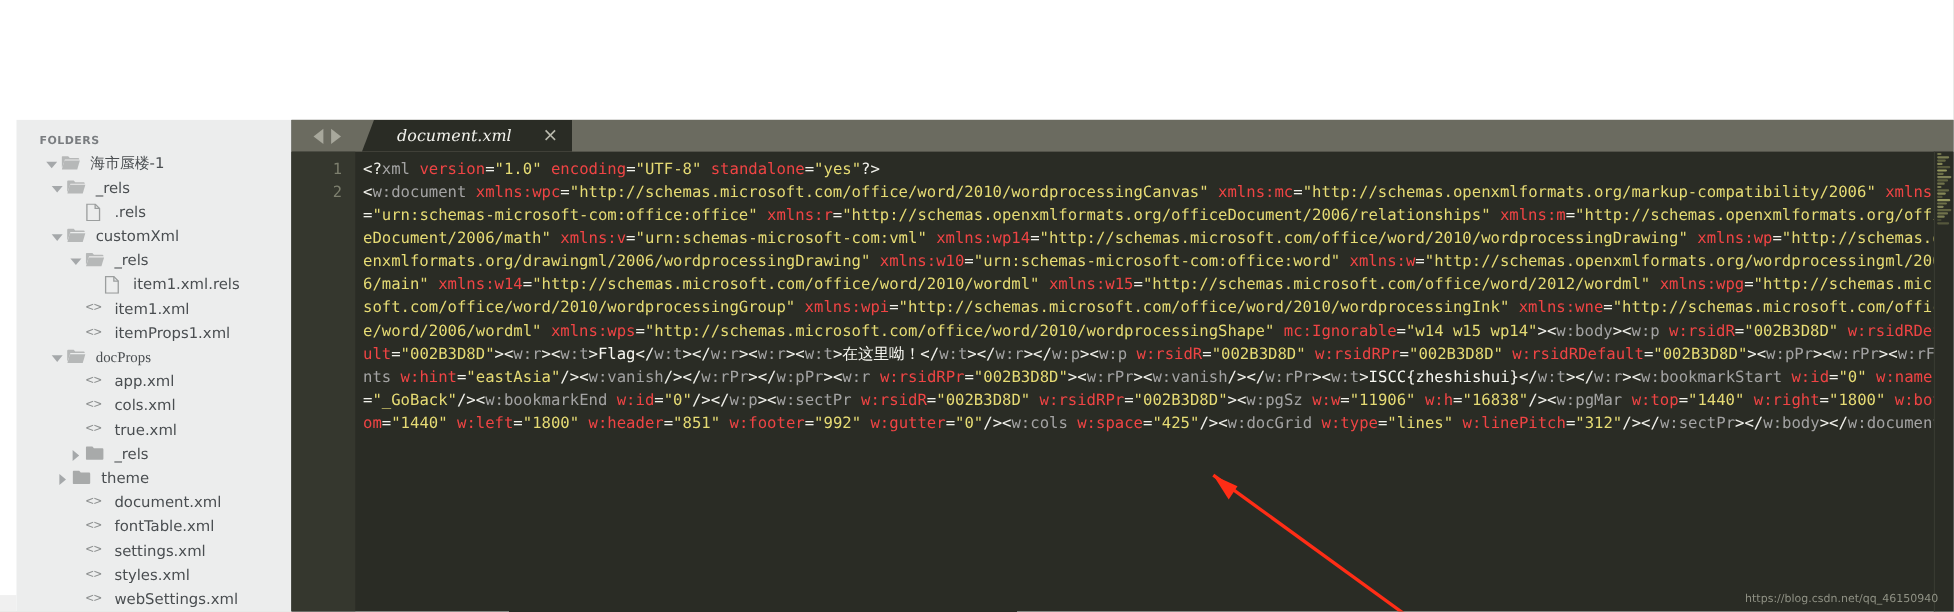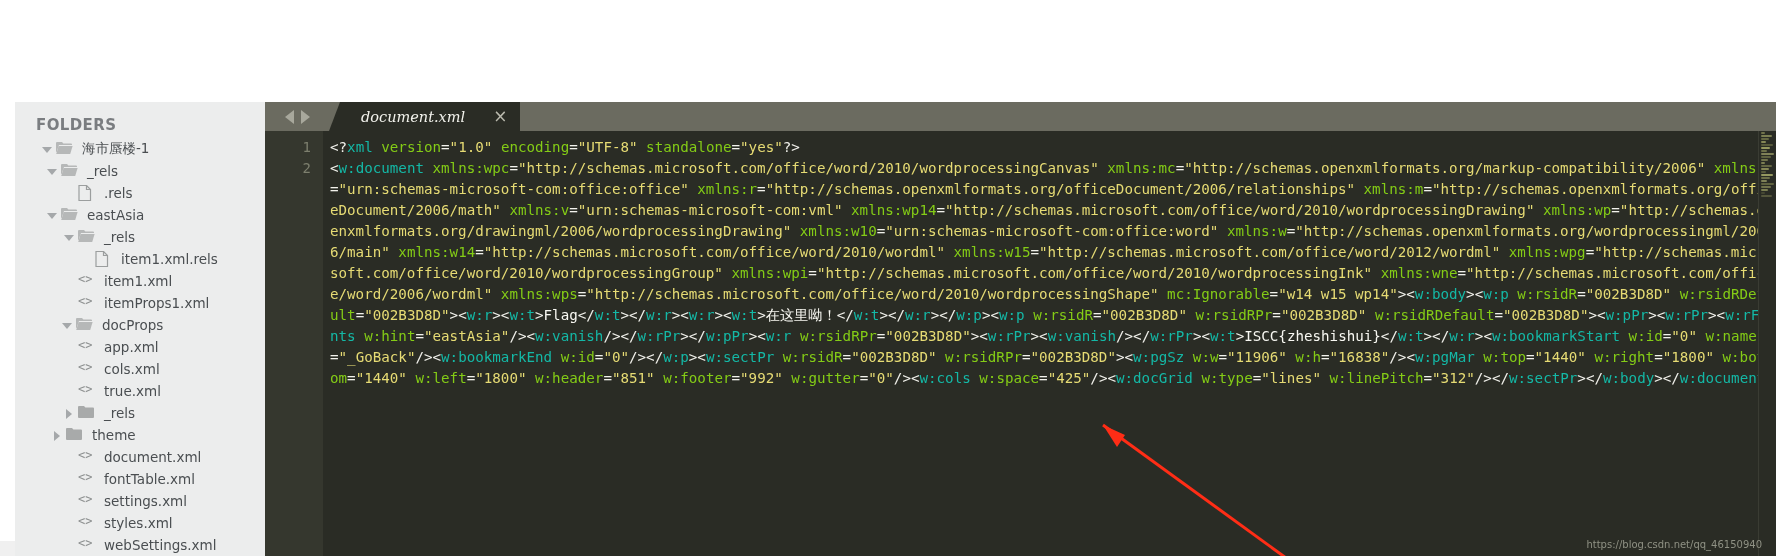--- a/index.html
+++ b/index.html
@@ -47,21 +47,21 @@
   .sidebar {
     width: 250px;
     flex: 0 0 250px;
     background: #eceded;
     padding-top: 14px;
     overflow: hidden;
     position: relative;
   }
   .folders-head {
     font-family: "DejaVu Sans", sans-serif;
-    font-size: 15px;
+    font-size: 10px;
     font-weight: bold;
     color: #7a7d80;
     letter-spacing: .4px;
     padding: 0 0 4px 21px;
   }
   .tree-row {
     display: flex;
     align-items: center;
     height: 22px;
     font-size: 13.5px;
@@ -177,23 +177,23 @@
     flex: 1 1 auto;
     padding: 6px 0 0 7px;
     font-family: "DejaVu Sans Mono", monospace;
     font-size: 14.2px;
     line-height: 21px;
     white-space: pre-wrap;
     word-break: break-all;
     overflow: hidden;
     color: #f2f2ec;
   }
-  .code .tg { color: #14b8a6; }      
+  .code .tg { color: #a3a3a3; }      
   .code .pu { color: #f2f2ec; }      
-  .code .at { color: #84cc16; }      
+  .code .at { color: #ef4444; }      
   .code .st { color: #e6db74; }      
   .code .tx { color: #f8f8f2; }
 
   
   .minimap {
     position: absolute;
     right: 0; top: 0;
     width: 18px; height: 100%;
     background: #2a2c25;
     border-left: 1px solid #3a3c33;
@@ -267,21 +267,21 @@
             <span class="label">.rels</span>
           </div>
           <div class="tree-row" style="padding-left: 31px;">
             <span class="arrow down"></span>
             <span class="ico">
               <svg width="17" height="14" viewBox="0 0 17 14">
                 <path d="M0 2a1 1 0 011-1h5l1.4 1.6H15a1 1 0 011 1V4H3L0.6 11H0z" fill="#b6b8b8"></path>
                 <path d="M2.6 5h14l-2.4 8H0.2z" fill="#b6b8b8"></path>
               </svg>
             </span>
-            <span class="label">eastAsia</span>
+            <span class="label">customXml</span>
           </div>
           <div class="tree-row" style="padding-left: 48px;">
             <span class="arrow down"></span>
             <span class="ico">
               <svg width="17" height="14" viewBox="0 0 17 14">
                 <path d="M0 2a1 1 0 011-1h5l1.4 1.6H15a1 1 0 011 1V4H3L0.6 11H0z" fill="#b6b8b8"></path>
                 <path d="M2.6 5h14l-2.4 8H0.2z" fill="#b6b8b8"></path>
               </svg>
             </span>
             <span class="label">_rels</span>
@@ -307,21 +307,21 @@
           </div>
           <div class="tree-row" style="padding-left: 48px;">
             <span class="arrow none"></span>
             <span class="ico">
               <svg width="18" height="12" viewBox="0 0 18 12">
                 <text x="0" y="10" font-family="DejaVu Sans Mono, monospace" font-size="12" fill="#8c8f8f">&lt;&gt;</text>
               </svg>
             </span>
             <span class="label">itemProps1.xml</span>
           </div>
-          <div class="tree-row" style="padding-left: 46px;">
+          <div class="tree-row" style="padding-left: 31px; font-family: Liberation Serif, serif;">
             <span class="arrow down"></span>
             <span class="ico">
               <svg width="17" height="14" viewBox="0 0 17 14">
                 <path d="M0 2a1 1 0 011-1h5l1.4 1.6H15a1 1 0 011 1V4H3L0.6 11H0z" fill="#b6b8b8"></path>
                 <path d="M2.6 5h14l-2.4 8H0.2z" fill="#b6b8b8"></path>
               </svg>
             </span>
             <span class="label">docProps</span>
           </div>
           <div class="tree-row" style="padding-left: 48px;">

